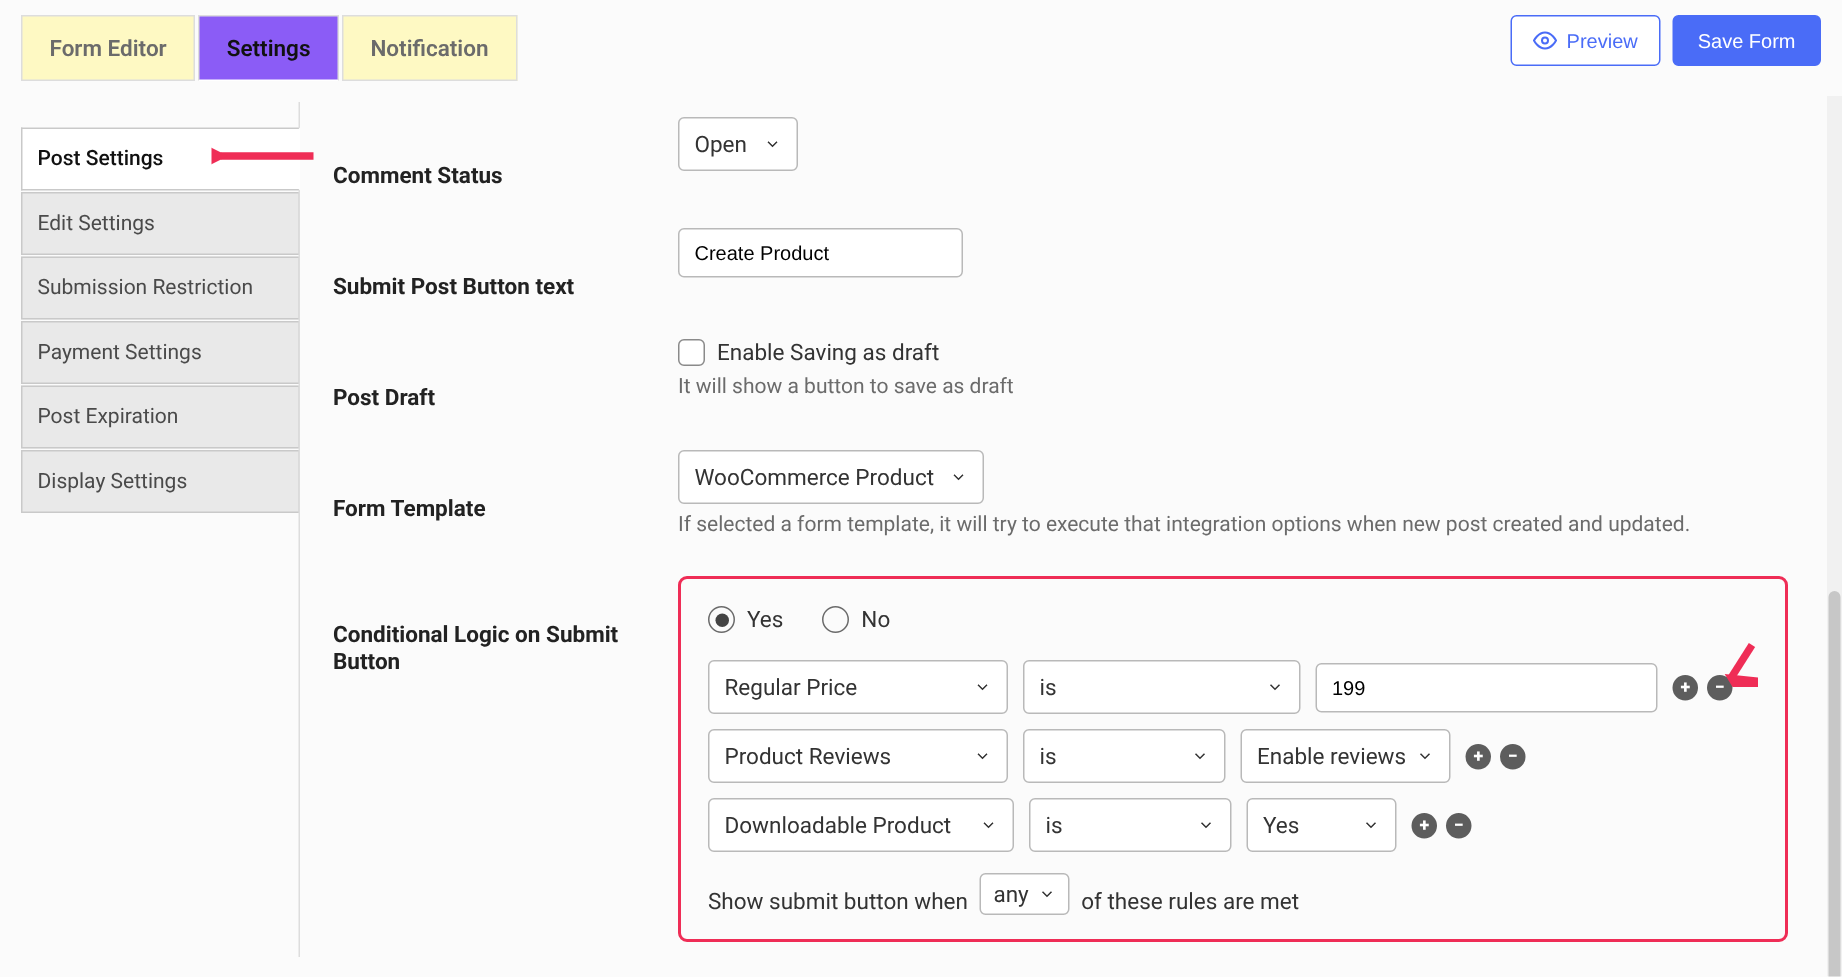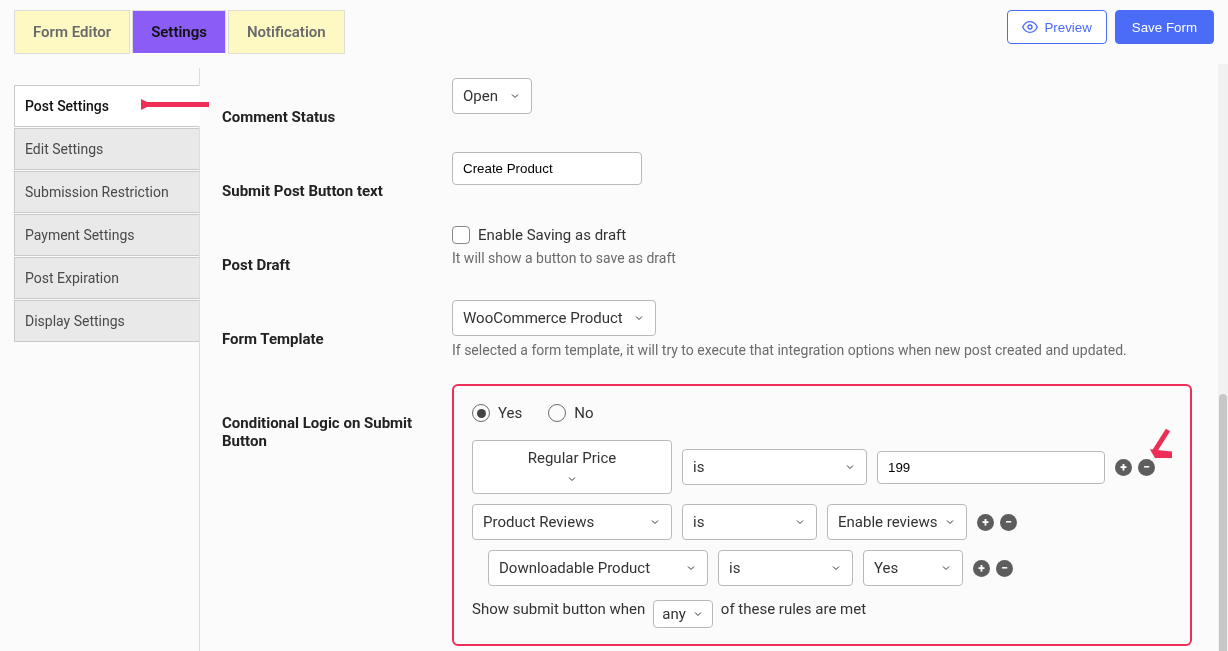--- a/index.html
+++ b/index.html
@@ -95,21 +95,21 @@
   .rule-input {
     border: 1px solid #b9b9b9; border-radius: 4px; background: #fff;
     padding: 8px 10px; width: 228px;
   }
   .plus-minus { display: flex; gap: 6px; align-items: center; }
   .circ-btn {
     width: 17px; height: 17px; border-radius: 50%; background: #5d5d5d; color: #fff;
     display: inline-flex; align-items: center; justify-content: center; cursor:pointer;
     font-size: 12px; font-weight: 800; line-height:1;
   }
-  .summary-row { margin-top: 14px; display: flex; align-items: flex-start; gap: 8px; flex-wrap: wrap; color:#333;}
+  .summary-row { margin-top: 14px; display: flex; align-items: flex-end; gap: 8px; flex-wrap: wrap; color:#333;}
   .mini-select {
     display: inline-flex; align-items: center; border: 1px solid #b9b9b9; border-radius: 4px;
     background: #fff; padding: 4px 8px; cursor: pointer; gap:6px;
   }
   .annot-arrow2 {
     position: absolute; top: 42px; right: 18px; color:#ef2d56; pointer-events:none;
   }
   .annot-arrow2 svg { width: 26px; height: 30px; }
 
   .scrollbar-stub {
@@ -228,21 +228,21 @@
               <span class="radio checked"></span>
               <span>Yes</span>
             </div>
             <div class="radio-item">
               <span class="radio"></span>
               <span>No</span>
             </div>
           </div>
 
           <div class="rule-row">
-            <div class="rule-select" style="width:200px;flex-direction:column;">
+            <div class="rule-select" style="width:200px;">
               <span>Regular Price</span>
               <svg class="chevron" viewBox="0 0 24 24" fill="none" stroke="currentColor" stroke-width="2">
                   <polyline points="6 9 12 15 18 9"></polyline>
                 </svg>
             </div>
             <div class="rule-select" style="width:185px;">
               <span>is</span>
               <svg class="chevron" viewBox="0 0 24 24" fill="none" stroke="currentColor" stroke-width="2">
                   <polyline points="6 9 12 15 18 9"></polyline>
                 </svg>
@@ -281,21 +281,21 @@
               <span class="circ-btn">
                   <span>+</span>
                 </span>
               <span class="circ-btn">
                   <span>−</span>
                 </span>
             </div>
           </div>
 
           <div class="rule-row">
-            <div class="rule-select" style="width:220px;margin-left:16px;">
+            <div class="rule-select" style="width:204px;">
               <span>Downloadable Product</span>
               <svg class="chevron" viewBox="0 0 24 24" fill="none" stroke="currentColor" stroke-width="2">
                   <polyline points="6 9 12 15 18 9"></polyline>
                 </svg>
             </div>
             <div class="rule-select" style="width:135px;">
               <span>is</span>
               <svg class="chevron" viewBox="0 0 24 24" fill="none" stroke="currentColor" stroke-width="2">
                   <polyline points="6 9 12 15 18 9"></polyline>
                 </svg>

